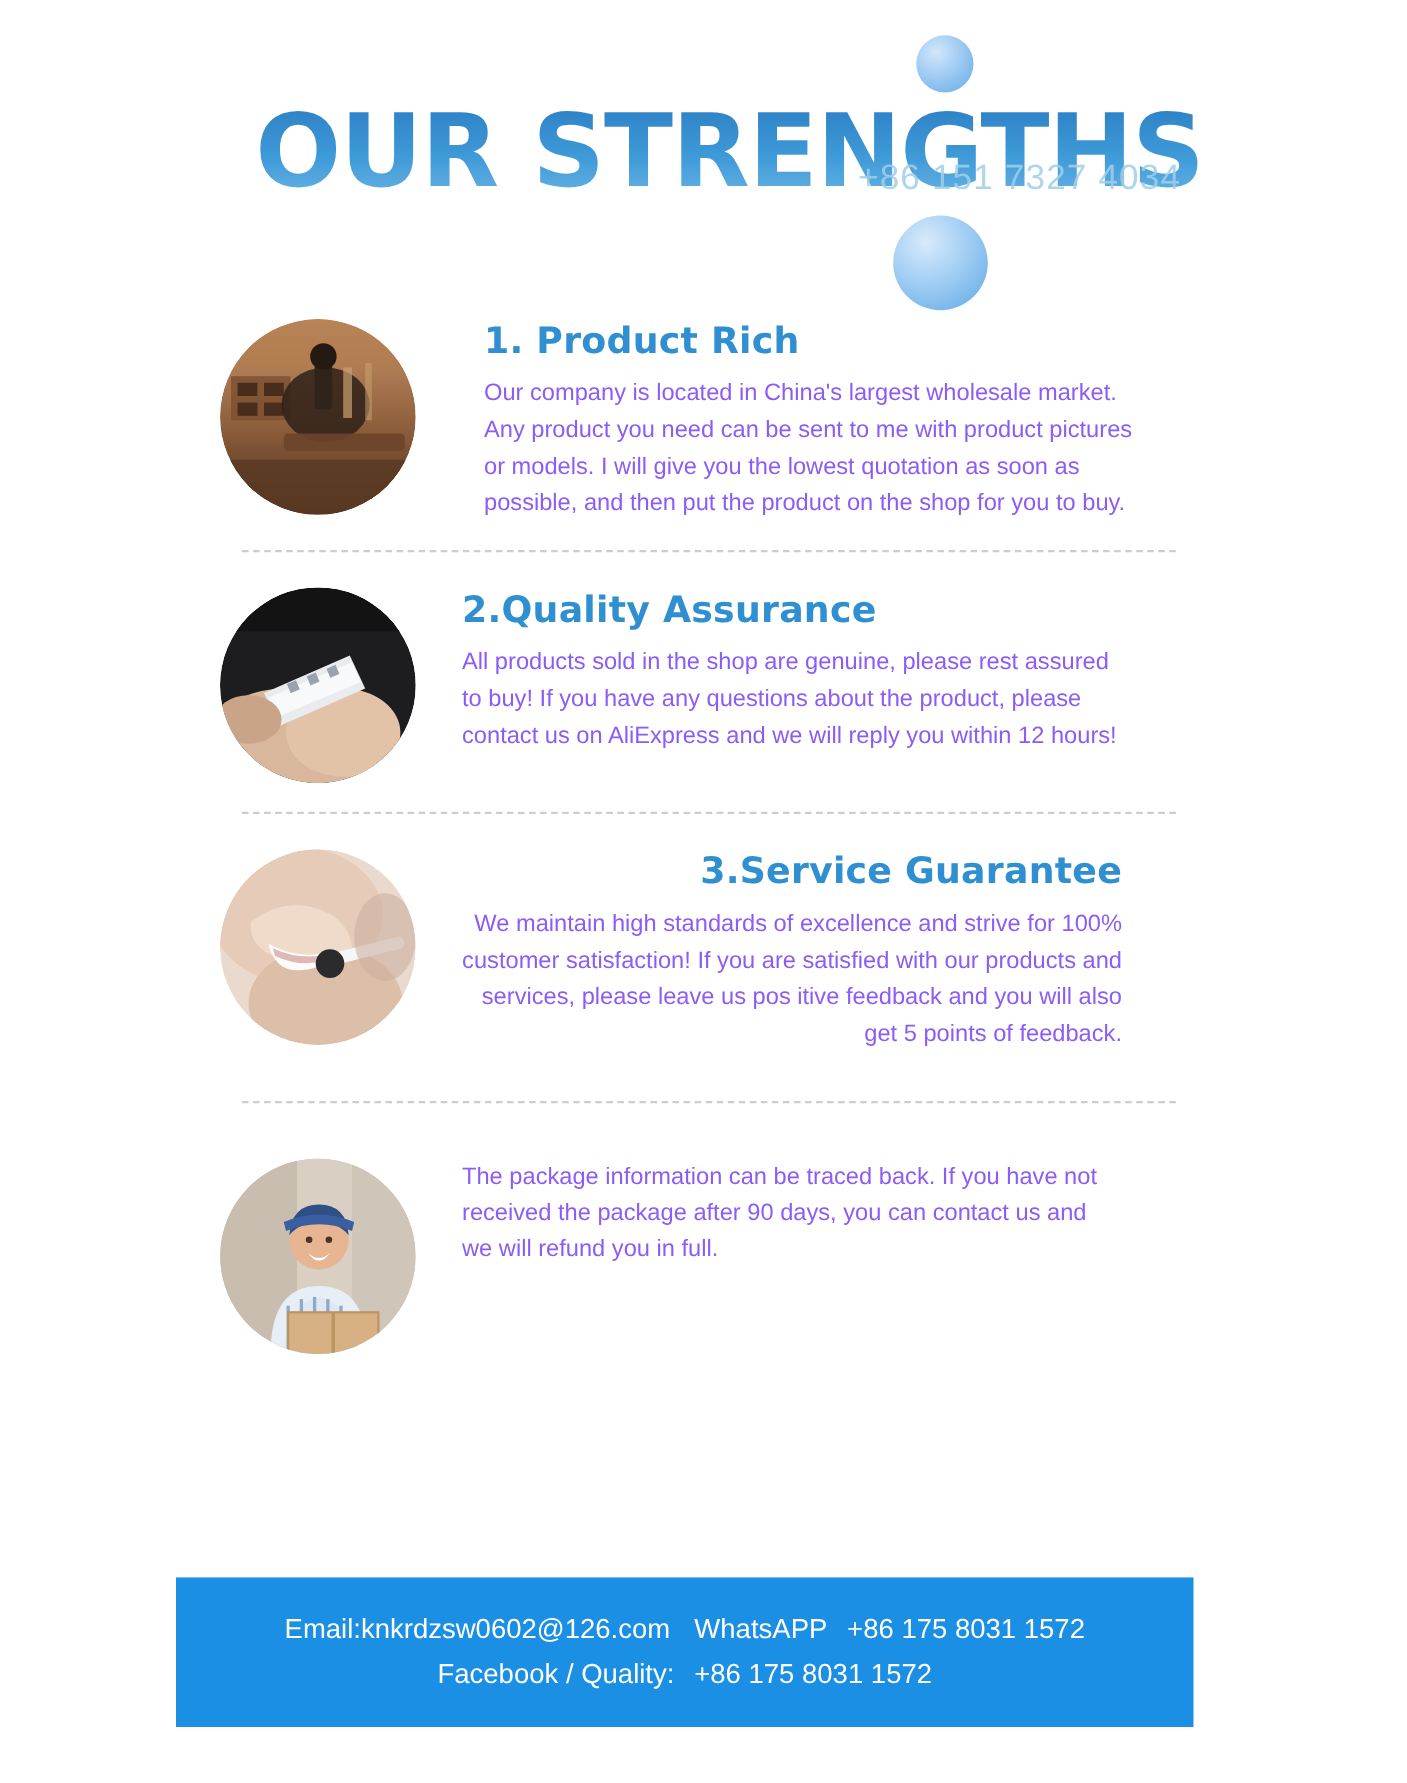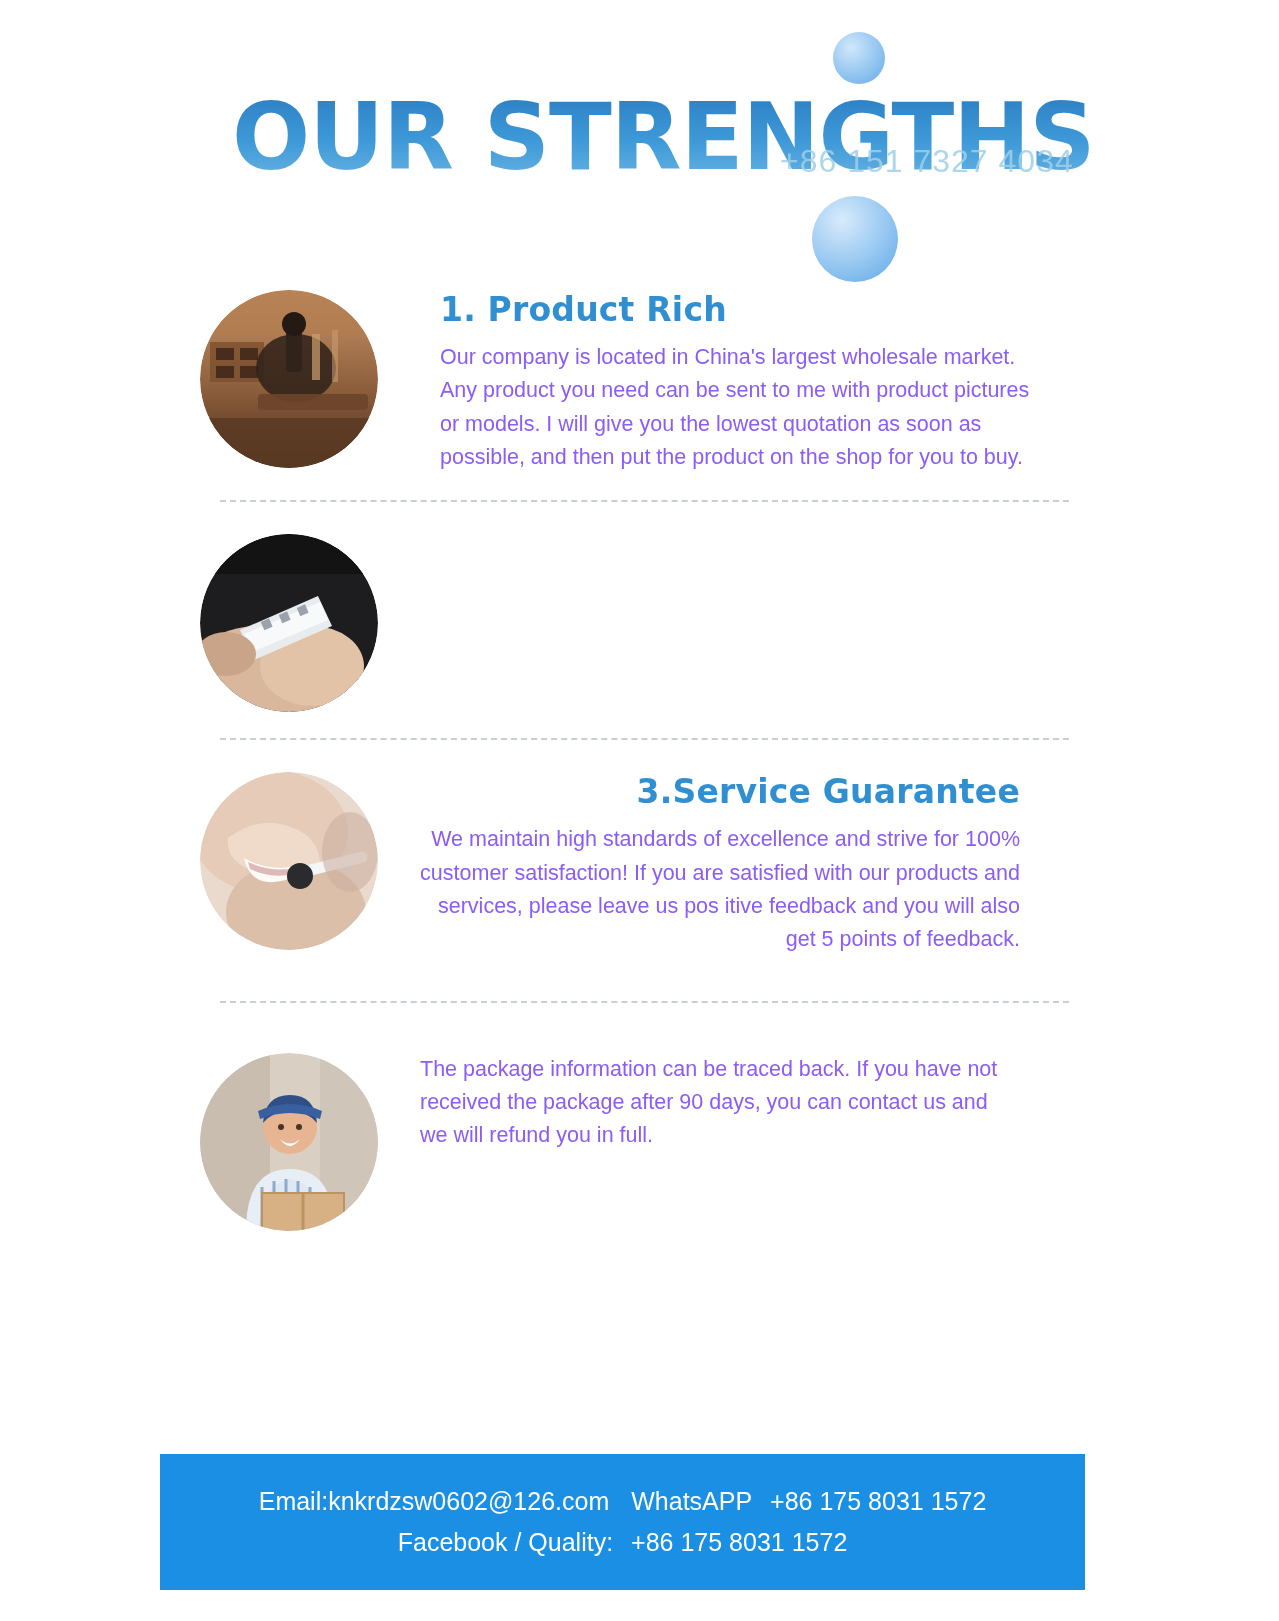--- a/index.html
+++ b/index.html
@@ -129,21 +129,20 @@
     top: 1434px;
     width: 925px;
     height: 136px;
     background: #1a8fe3;
     color: #ffffff;
     display: flex;
     flex-direction: column;
     align-items: center;
     justify-content: center;
     box-shadow: 0 0 0 0 transparent;
-    margin-top: 20px;
   }
   .footer-row {
     display: flex;
     align-items: baseline;
     justify-content: center;
     white-space: nowrap;
   }
   .footer-row-1 { margin-bottom: 12px; }
   .f-email { font-size: 25px; }
   .f-whats-label { font-size: 25px; margin-left: 22px; }
@@ -216,20 +215,24 @@
           <ellipse cx="112" cy="132" rx="52" ry="40" fill="#e3c3a8"></ellipse>
           <path d="M40 96 L118 62 L132 92 L54 126 Z" fill="#e9ecef"></path>
           <path d="M44 100 L120 68 L128 86 L52 118 Z" fill="#f7f9fa"></path>
           <rect x="62" y="86" width="9" height="9" fill="#9aa3ab" transform="rotate(-23 66 90)"></rect>
           <rect x="80" y="79" width="9" height="9" fill="#9aa3ab" transform="rotate(-23 84 83)"></rect>
           <rect x="98" y="72" width="9" height="9" fill="#9aa3ab" transform="rotate(-23 102 76)"></rect>
           <ellipse cx="26" cy="120" rx="30" ry="22" fill="#c9a489"></ellipse>
           <rect x="0" y="0" width="178" height="40" fill="#131314"></rect>
         </g>
       </svg>
+    </div>
+    <div class="body">
+      <h2 class="sec-title">2.Quality Assurance</h2>
+      <p class="sec-text">All products sold in the shop are genuine, please rest assured to buy! If you have any questions about the product, please contact us on AliExpress and we will reply you within 12 hours!</p>
     </div>
   </div>
 
   <div class="divider"></div>
 
   <div class="section sec-3">
     <div class="thumb">
       <svg viewBox="0 0 178 178" preserveAspectRatio="xMidYMid slice" aria-hidden="true">
         <defs>
           <clipPath id="c3">

